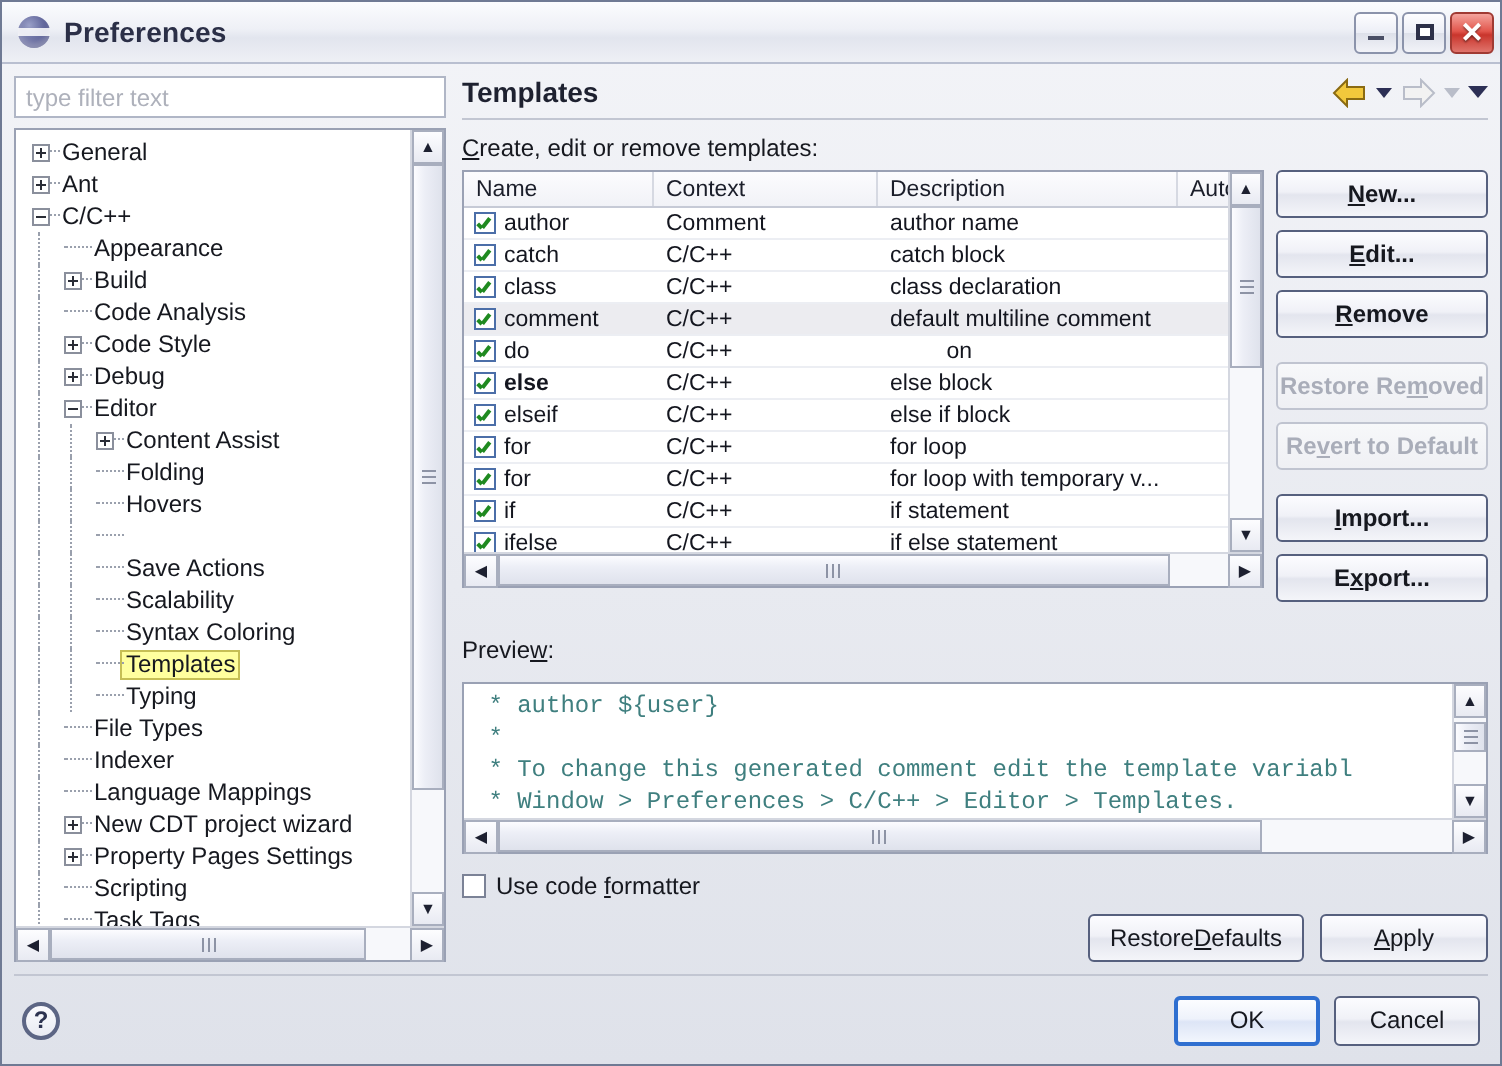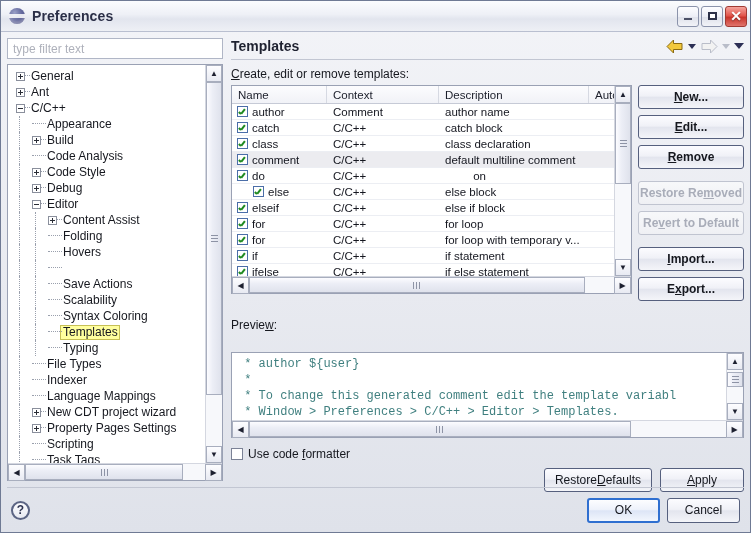--- a/index.html
+++ b/index.html
@@ -293,21 +293,21 @@
   .btn.disabled {
     color: #a9adb9;
     border-color: #c0c4d0;
     background: linear-gradient(to bottom, #f7f8fa 0%, #eff0f4 100%);
   }
   .btn.gap { margin-top: 6px; }
 
   
   .preview-label { margin-top: 11px; font-size: 12px; color: #16181f; }
   .preview-wrap {
-    margin-top: 20px;
+    margin-top: 9px;
     border: 1px solid #9aa1b4;
     background: #ffffff;
     height: 98px;
     display: flex; flex-direction: column;
   }
   .preview-row { flex: 1 1 auto; display: flex; min-height: 0; }
   .preview-text {
     flex: 1 1 auto; overflow: hidden;
     padding: 3px 0 0 5px;
     font-family: "Liberation Mono", "DejaVu Sans Mono", monospace;
@@ -654,21 +654,21 @@
                   </div>
                   <div class="trow">
                     <div class="td" style="flex: 0 0 95px; display: flex; align-items: center; padding-left: 0px;">
                       <span class="cb"></span>
                       <span>do</span>
                     </div>
                     <div class="td" style="flex: 0 0 112px;">C/C++</div>
                     <div class="td" style="flex: 0 0 55px; text-align: right; padding-right: 8px;">on</div>
                   </div>
                   <div class="trow">
-                    <div class="td" style="flex: 0 0 95px; display: flex; align-items: center; padding-left: 16px;">
+                    <div class="td" style="flex: 0 0 95px; display: flex; align-items: center; padding-left: 0px; font-weight: bold;">
                       <span class="cb"></span>
                       <span>else</span>
                     </div>
                     <div class="td" style="flex: 0 0 112px;">C/C++</div>
                     <div class="td" style="flex: 0 0 150px;">else block</div>
                     <div class="td" style="flex: 0 0 55px; text-align: right; padding-right: 8px;">on</div>
                   </div>
                   <div class="trow">
                     <div class="td" style="flex: 0 0 95px; display: flex; align-items: center; padding-left: 0px;">
                       <span class="cb"></span>

